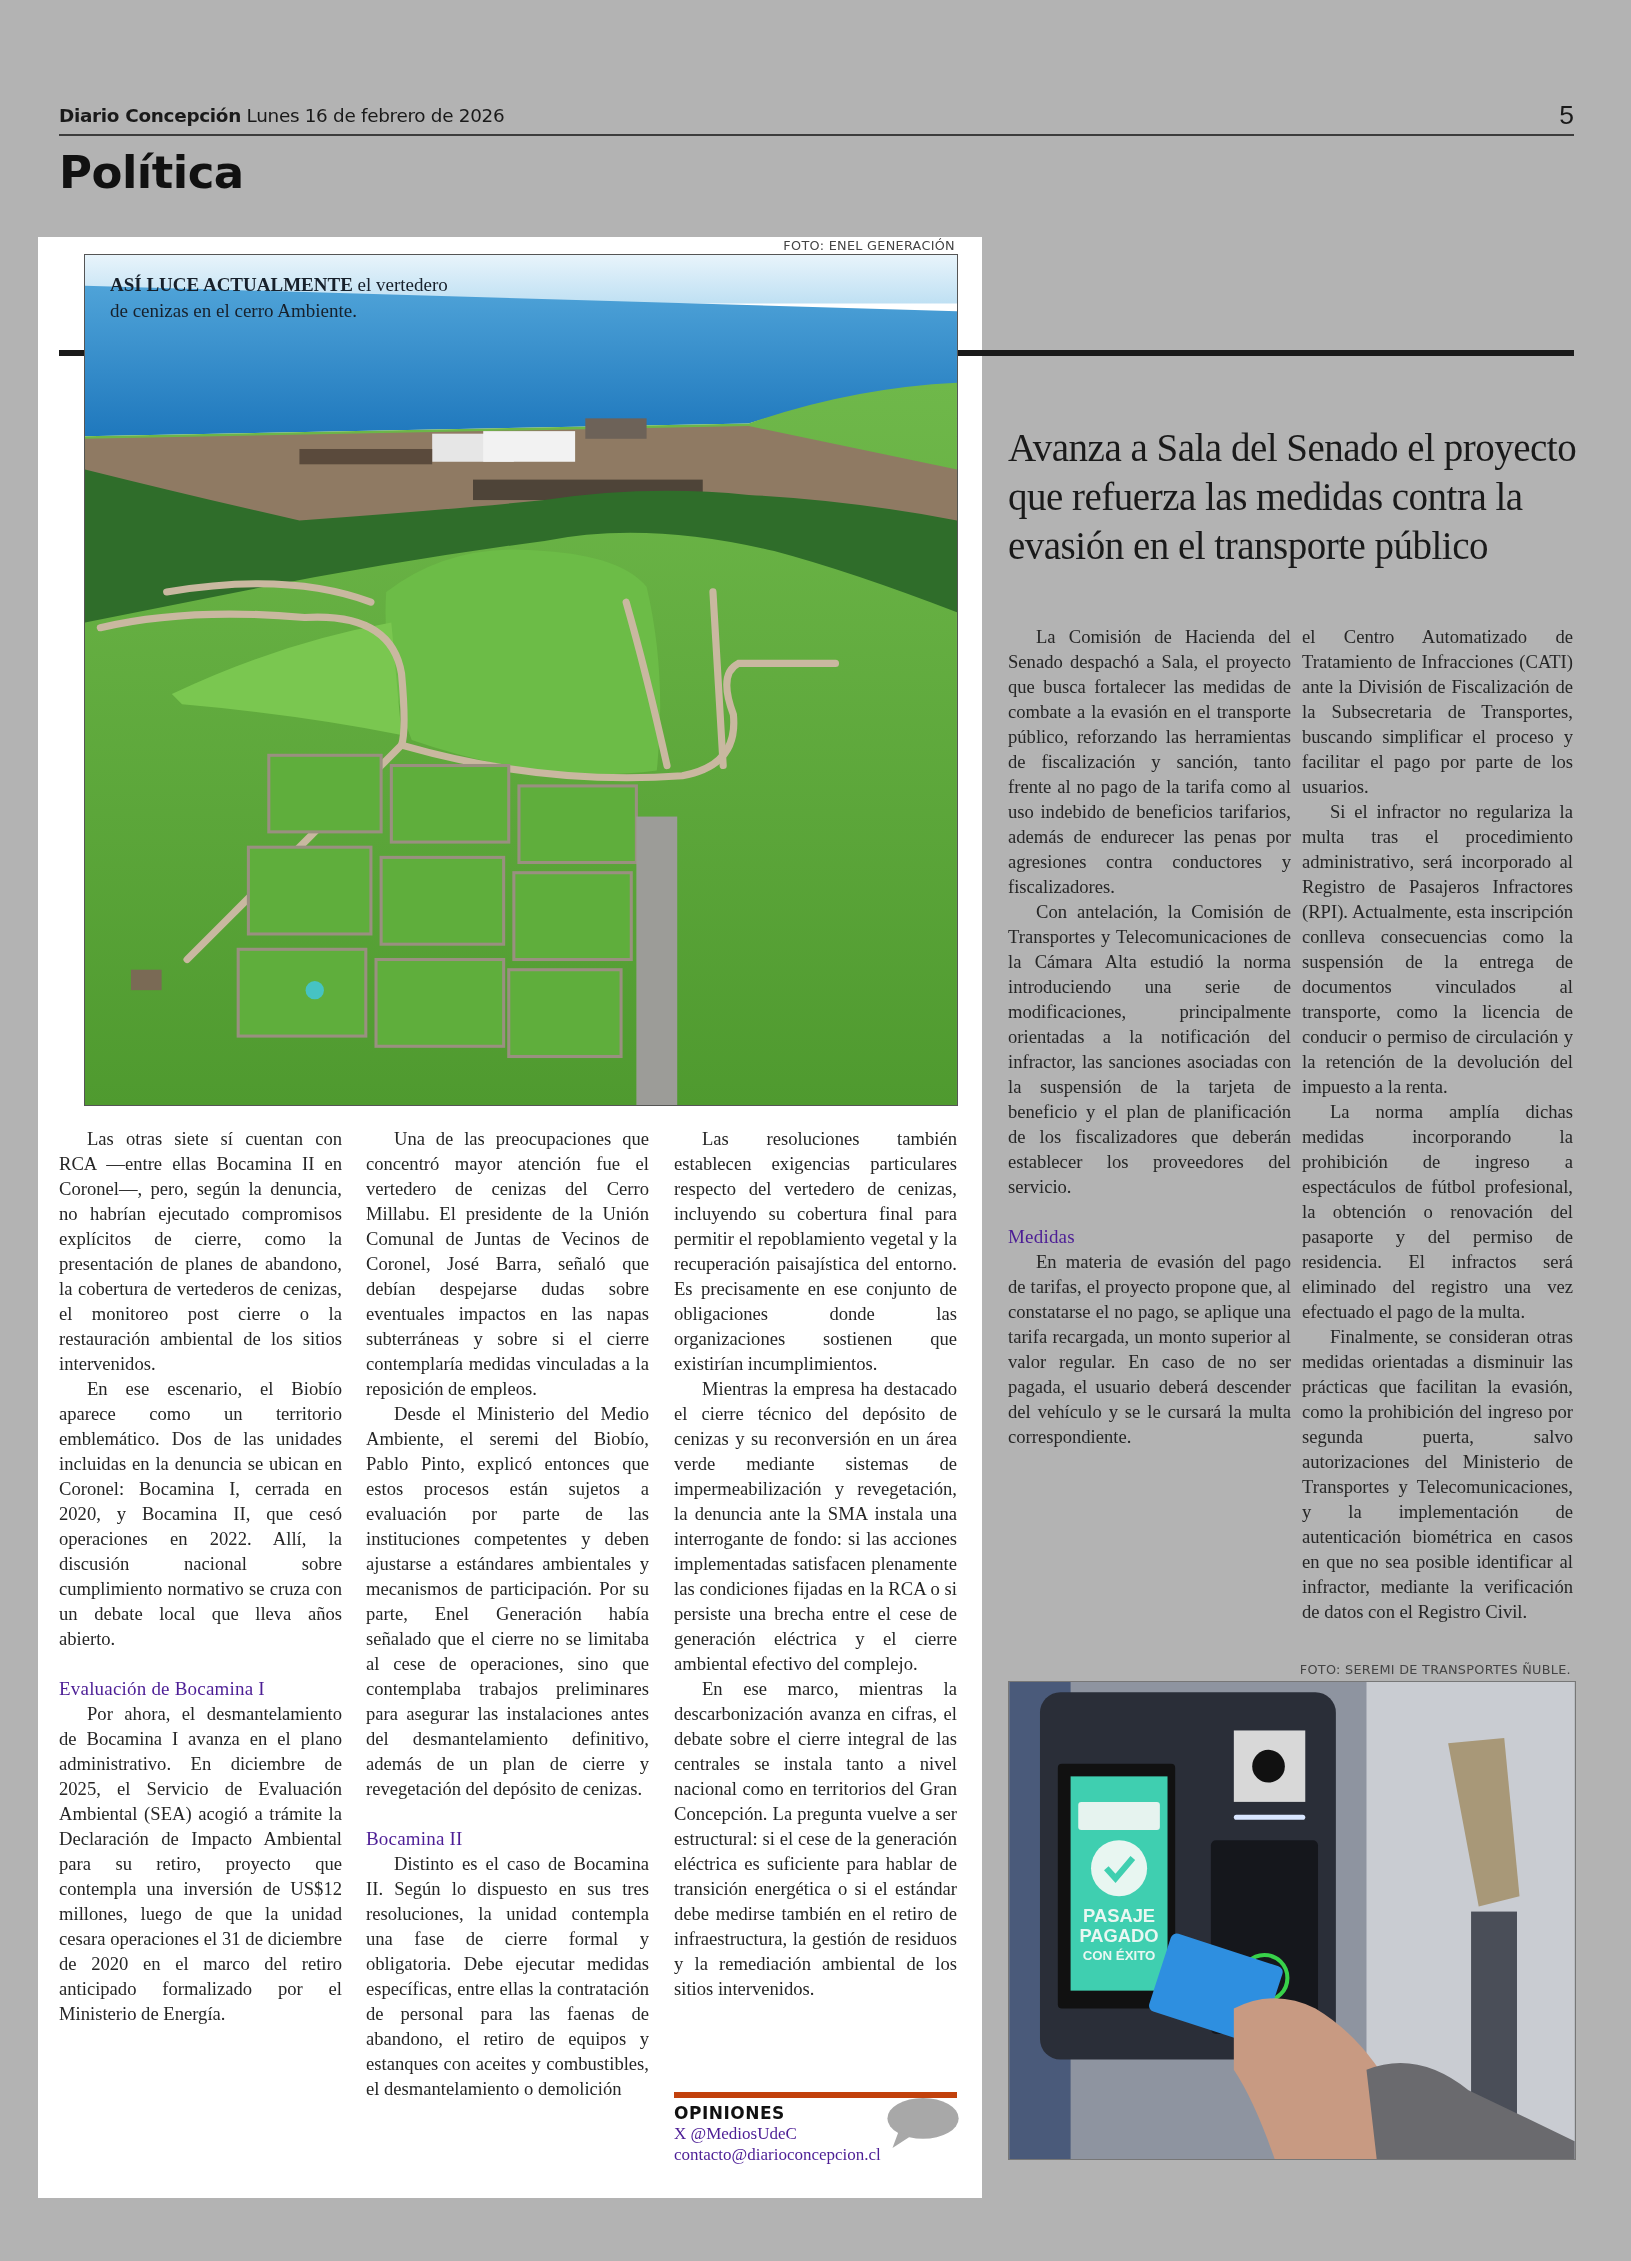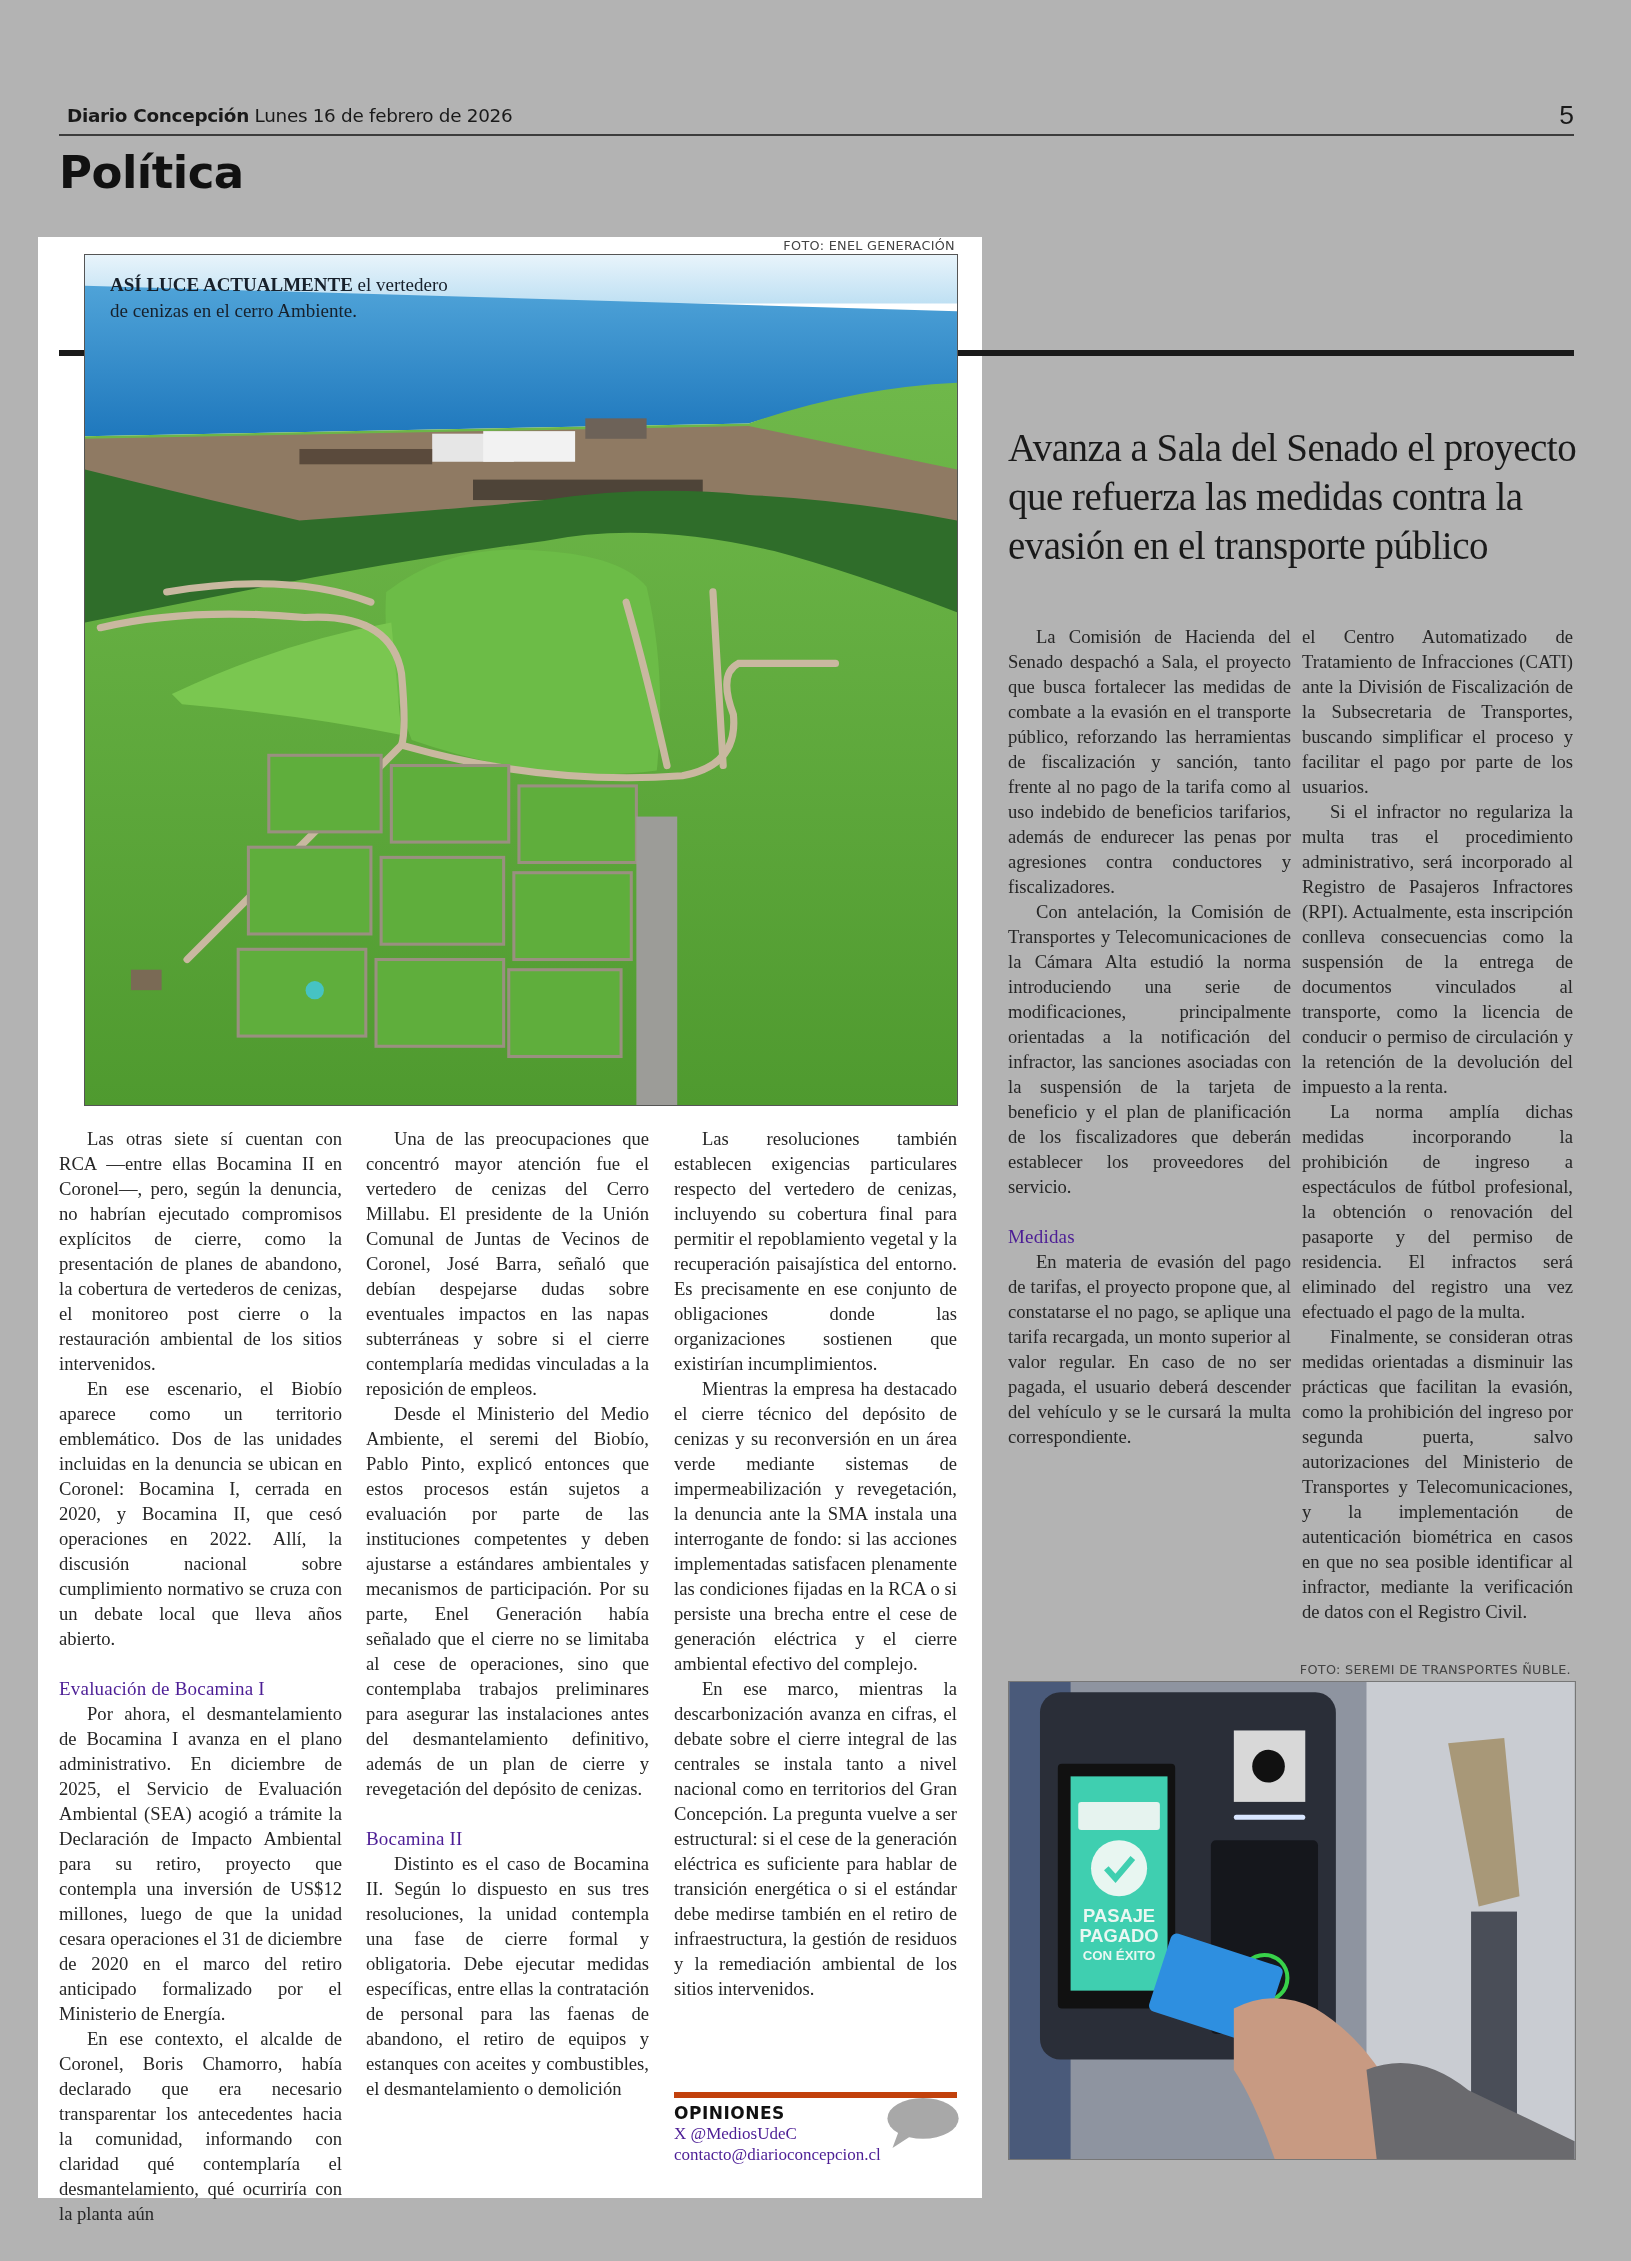--- a/index.html
+++ b/index.html
@@ -2,21 +2,21 @@
 <html style="font-size:8.2px"><head>
 <meta charset="utf-8">
 <style>
   html, body { margin:0; padding:0; }
   body {
     width:1631px; height:2261px; background:#b3b3b3; position:relative; overflow:hidden;
     font-family:"Liberation Serif", "DejaVu Serif", serif; color:#1d1d1d;
   }
   .abs { position:absolute; }
   
-  .masthead { left:59px; top:105px; font-family:"DejaVu Sans", "Liberation Sans", sans-serif; font-size:18.4px; color:#1a1a1a; letter-spacing:-0.3px;margin-left:8px; }
+  .masthead { left:59px; top:105px; font-family:"DejaVu Sans", "Liberation Sans", sans-serif; font-size:18.4px; color:#1a1a1a; letter-spacing:-0.3px; }
   .masthead b { font-weight:bold; }
   .page-num { right:57px; top:100px; font-family:"Liberation Sans", sans-serif; font-size:26.5px; color:#1a1a1a; }
   .head-rule { left:59px; top:134px; width:1515px; height:1.5px; background:#3c3c3c; }
   .section { left:59px; top:146px; font-family:"DejaVu Sans", "Liberation Sans", sans-serif; font-weight:bold; font-size:45px; color:#111; letter-spacing:-0.5px; }
 
   
   .card { left:38px; top:237px; width:944px; height:1961px; background:#ffffff; }
   .photo-credit { font-family:"DejaVu Sans", "Liberation Sans", sans-serif; font-size:12.8px; color:#444; letter-spacing:0.3px; }
   .photo1 { left:84px; top:254px; width:872px; height:850px; border:1px solid #555; overflow:hidden; }
   .photo1 svg { display:block; }
@@ -127,21 +127,20 @@
   <b>ASÍ LUCE ACTUALMENTE</b><span> el vertedero</span><br>
   <span>de cenizas en el cerro Ambiente.</span>
 </div>
 
 <div class="abs col c1">
   <p>Las otras siete sí cuentan con RCA —entre ellas Bocamina II en Coronel—, pero, según la denuncia, no habrían ejecutado compromisos explícitos de cierre, como la presentación de planes de abandono, la cobertura de vertederos de cenizas, el monitoreo post cierre o la restauración ambiental de los sitios intervenidos.</p>
   <p>En ese escenario, el Biobío aparece como un territorio emblemático. Dos de las unidades incluidas en la denuncia se ubican en Coronel: Bocamina I, cerrada en 2020, y Bocamina II, que cesó operaciones en 2022. Allí, la discusión nacional sobre cumplimiento normativo se cruza con un debate local que lleva años abierto.</p>
   <div class="gap"></div>
   <h3>Evaluación de Bocamina I</h3>
   <p>Por ahora, el desmantelamiento de Bocamina I avanza en el plano administrativo. En diciembre de 2025, el Servicio de Evaluación Ambiental (SEA) acogió a trámite la Declaración de Impacto Ambiental para su retiro, proyecto que contempla una inversión de US$12 millones, luego de que la unidad cesara operaciones el 31 de diciembre de 2020 en el marco del retiro anticipado formalizado por el Ministerio de Energía.</p>
-  <p>En ese contexto, el alcalde de Coronel, Boris Chamorro, había declarado que era necesario transparentar los antecedentes hacia la comunidad, informando con claridad qué contemplaría el desmantelamiento, qué ocurriría con la planta aún</p>
 </div>
 
 <div class="abs col c2">
   <p>Una de las preocupaciones que concentró mayor atención fue el vertedero de cenizas del Cerro Millabu. El presidente de la Unión Comunal de Juntas de Vecinos de Coronel, José Barra, señaló que debían despejarse dudas sobre eventuales impactos en las napas subterráneas y sobre si el cierre contemplaría medidas vinculadas a la reposición de empleos.</p>
   <p>Desde el Ministerio del Medio Ambiente, el seremi del Biobío, Pablo Pinto, explicó entonces que estos procesos están sujetos a evaluación por parte de las instituciones competentes y deben ajustarse a estándares ambientales y mecanismos de participación. Por su parte, Enel Generación había señalado que el cierre no se limitaba al cese de operaciones, sino que contemplaba trabajos preliminares para asegurar las instalaciones antes del desmantelamiento definitivo, además de un plan de cierre y revegetación del depósito de cenizas.</p>
   <div class="gap"></div>
   <h3>Bocamina II</h3>
   <p>Distinto es el caso de Bocamina II. Según lo dispuesto en sus tres resoluciones, la unidad contempla una fase de cierre formal y obligatoria. Debe ejecutar medidas específicas, entre ellas la contratación de personal para las faenas de abandono, el retiro de equipos y estanques con aceites y combustibles, el desmantelamiento o demolición</p>
 </div>
 

